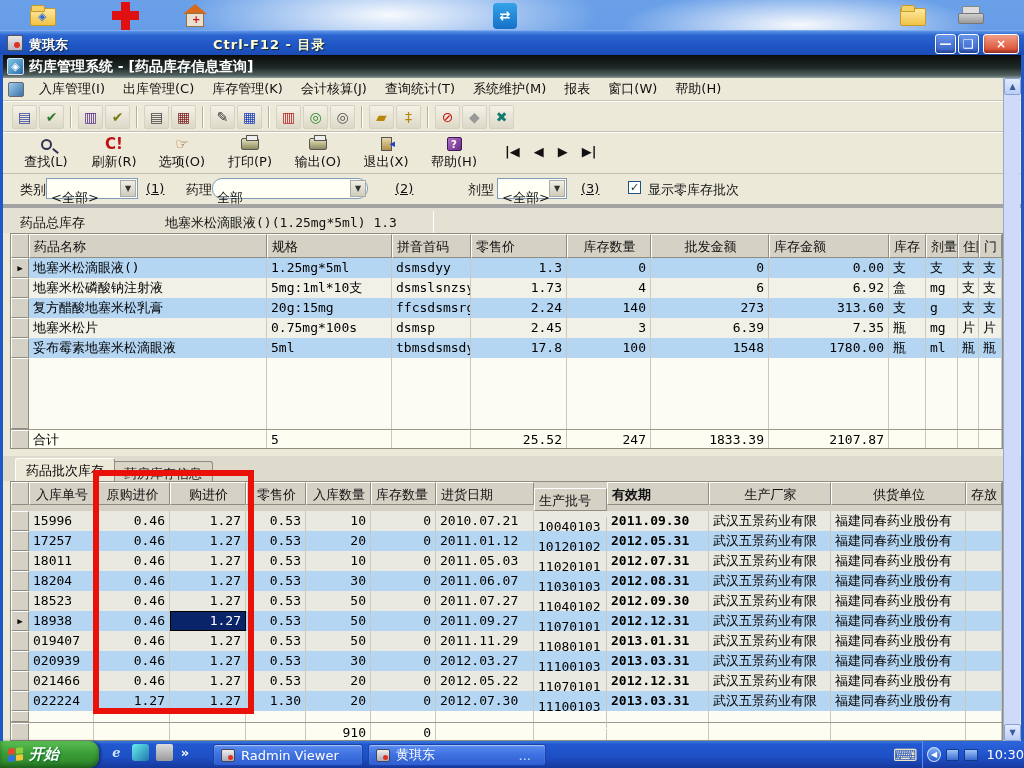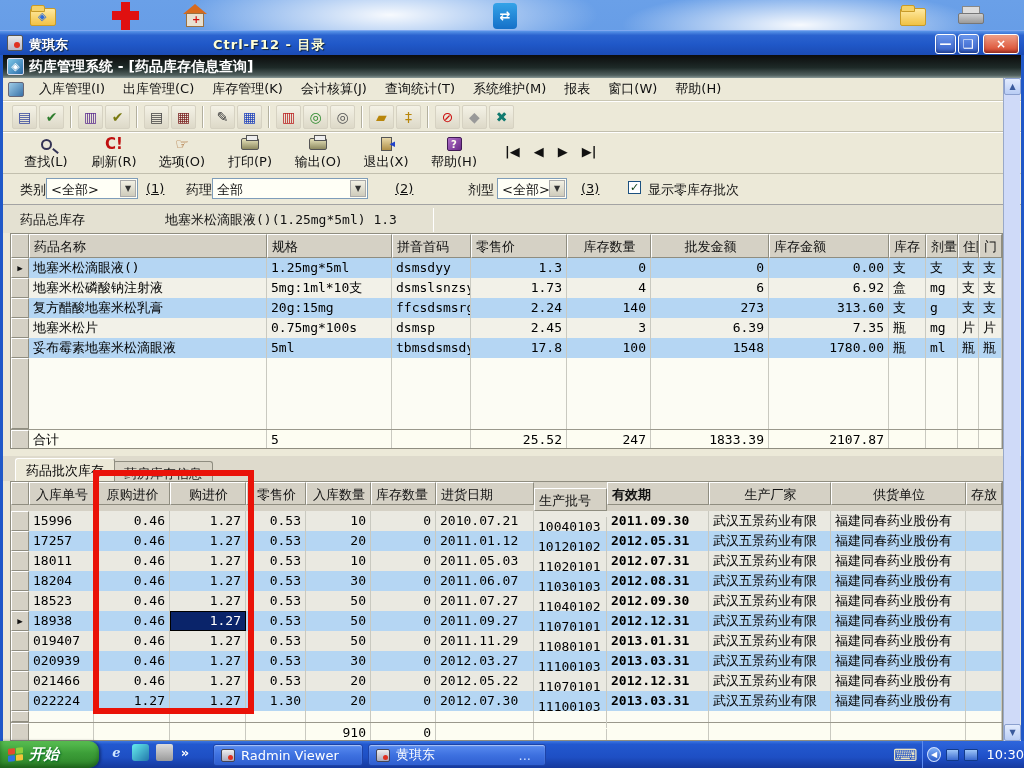--- a/index.html
+++ b/index.html
@@ -65,27 +65,27 @@
   .ic-printer { width:18px; height:12px; position:relative; background:linear-gradient(180deg,#e6e2ba,#8e8a60); border:1px solid #555; border-radius:2px; }
   .ic-printer:before { content:""; position:absolute; left:4px; top:-4px; width:10px; height:4px; background:#eee; border:1px solid #555; }
   .ic-door { width:11px; height:14px; background:linear-gradient(180deg,#e8d8a8,#b09048); border:1px solid #555; position:relative; }
   .ic-door:after { content:"◂"; position:absolute; left:8px; top:-1px; color:#2244cc; font-size:11px; }
   .ic-book { width:15px; height:14px; background:linear-gradient(135deg,#b070c8,#6a2a88); border:1px solid #401a55; border-radius:2px; color:#ffe; font-size:10px; text-align:center; line-height:13px; font-weight:bold; }
   #navgroup { display:flex; align-items:center; margin:9px 0 0 14px; gap:14px; font-size:13px; color:#111; }
   .navbtn { font-weight:bold; }
 
   #filterrow { position:absolute; left:0; top:119px; width:1018px; height:30px; background:#ece9d8; }
   .flabel { position:absolute; top:7px; font-size:13px; color:#111; }
-  .combo { position:absolute; top:4px; height:21px; background:#fffff6; border:1px solid #7f9db9; font-size:13px; padding:2px 0 0 4px; color:#111; }
+  .combo { position:absolute; top:4px; height:21px; background:#fffff6; border:1px solid #7f9db9; font-size:13px; padding:10px 0 0 4px; color:#111; }
   .combo .dd { position:absolute; right:1px; top:1px; width:16px; height:17px; background:linear-gradient(180deg,#f2f0e4,#cfccbc); border:1px solid #aaa; font-size:8px; text-align:center; line-height:16px; color:#333; }
   .hintnum { position:absolute; top:7px; font-size:13px; color:#111; text-decoration:underline; }
   #zerochk { position:absolute; left:625px; top:7px; width:13px; height:13px; background:#fff; border:1px solid #1c5180; font-size:11px; line-height:11px; text-align:center; color:#0a3a0a; font-weight:bold; }
   #zerolabel { position:absolute; left:645px; top:7px; font-size:13px; color:#111; }
 
-  #stockrow { position:absolute; left:0; top:149px; width:1018px; height:29px; background:#e4e1d2; border-top:1px solid #a3a3a3; }
+  #stockrow { position:absolute; left:0; top:149px; width:1018px; height:29px; background:#e4e1d2; border-top:4px solid #a3a3a3; }
   #stockrow .lbl { position:absolute; left:17px; top:6px; font-size:13px; color:#111; }
   #stockrow .val { position:absolute; left:162px; top:6px; font-size:13px; color:#111; font-family:"DejaVu Sans Mono","DejaVu Sans",monospace; }
   #stockrow .vline { position:absolute; left:430px; top:3px; width:1px; height:24px; background:#9a978a; border-right:1px solid #fff; }
 
   
   .tablebox { position:absolute; background:#f9a8d4; border:1px solid #8f8d80; overflow:hidden; font-family:"DejaVu Sans Mono","DejaVu Sans",monospace; }
   #maintable { left:7px; top:178px; width:993px; height:216px; }
   #batchtable { left:7px; top:426px; width:993px; height:260px; }
   .thead { display:flex; background:#d5d1c5; }
   .hcell { height:100%; border-top:1px solid #fff; border-left:1px solid #fff; border-right:1px solid #8f8d80; border-bottom:1px solid #8f8d80; background:#d5d1c5; font-size:13px; color:#111; overflow:hidden; white-space:nowrap; padding:3px 3px 0 4px; }
@@ -321,21 +321,21 @@
     </div>
 
     <div id="filterrow">
       <span class="flabel" style="left:17px;">类别</span>
       <div class="combo" style="left:43px;width:92px;">
         <span>&lt;全部&gt;</span>
         <span class="dd">▼</span>
       </div>
       <span class="hintnum" style="left:143px;">(1)</span>
       <span class="flabel" style="left:183px;">药理</span>
-      <div class="combo" style="left:209px;width:156px;">
+      <div class="combo" style="left:209px;width:156px;border-radius:10px;">
         <span>全部</span>
         <span class="dd">▼</span>
       </div>
       <span class="hintnum" style="left:392px;">(2)</span>
       <span class="flabel" style="left:465px;">剂型</span>
       <div class="combo" style="left:494px;width:70px;">
         <span>&lt;全部&gt;</span>
         <span class="dd">▼</span>
       </div>
       <span class="hintnum" style="left:578px;">(3)</span>

